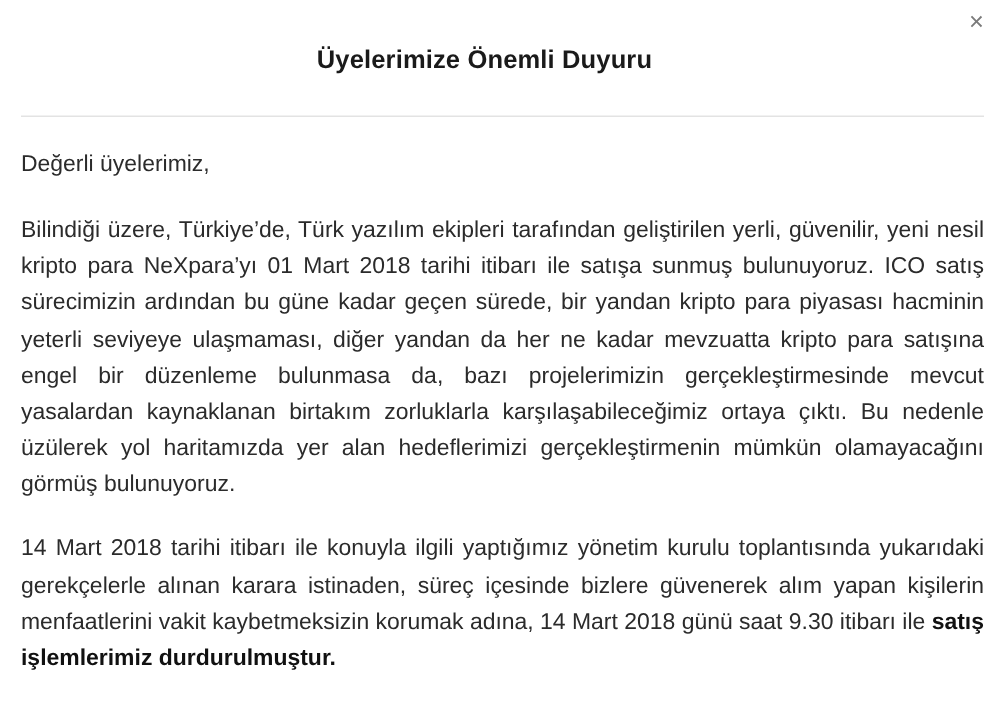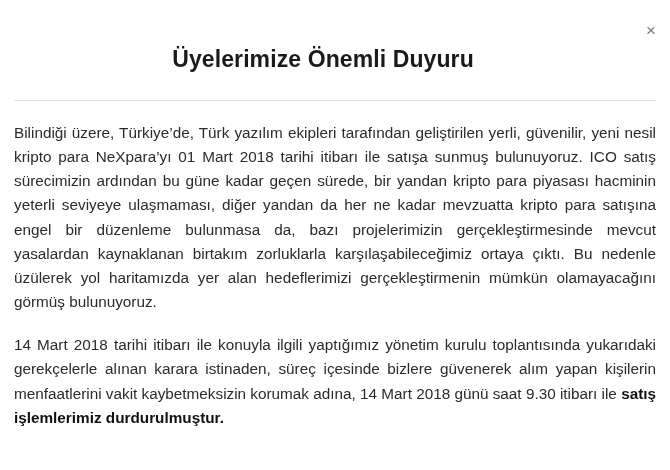--- a/index.html
+++ b/index.html
@@ -29,24 +29,24 @@
     line-height: 1;
     color: #7a7a7a;
     cursor: pointer;
     font-family: "Liberation Sans", sans-serif;
     background: none;
     border: none;
     padding: 2px 4px;
   }
   .title {
     text-align: center;
-    font-size: 23px;
+    font-size: 17px;
     font-weight: bold;
     color: #1a1a1a;
-    margin: 16px;
+    margin: 0;
     padding: 30px 40px 0 16px;
     letter-spacing: 0.1px;
   }
   .divider {
     border: none;
     border-top: 1px solid #e3e3e3;
     margin: 27px 14px 0 14px;
   }
   .content {
     padding: 20px 14px 0 14px;
@@ -77,19 +77,20 @@
 <div class="modal">
 
   <button class="close-btn">×</button>
 
   <h1 class="title">Üyelerimize Önemli Duyuru</h1>
 
   <hr class="divider">
 
   <div class="content">
 
+    <p class="greeting">Değerli üyelerimiz,</p>
 
     <p>Bilindiği üzere, Türkiye’de, Türk yazılım ekipleri tarafından geliştirilen yerli, güvenilir, yeni nesil kripto para NeXpara’yı 01 Mart 2018 tarihi itibarı ile satışa sunmuş bulunuyoruz. ICO satış sürecimizin ardından bu güne kadar geçen sürede, bir yandan kripto para piyasası hacminin yeterli seviyeye ulaşmaması, diğer yandan da her ne kadar mevzuatta kripto para satışına engel bir düzenleme bulunmasa da, bazı projelerimizin gerçekleştirmesinde mevcut yasalardan kaynaklanan birtakım zorluklarla karşılaşabileceğimiz ortaya çıktı. Bu nedenle üzülerek yol haritamızda yer alan hedeflerimizi gerçekleştirmenin mümkün olamayacağını görmüş bulunuyoruz.</p>
 
     <p class="last"><span>14 Mart 2018 tarihi itibarı ile konuyla ilgili yaptığımız yönetim kurulu toplantısında yukarıdaki gerekçelerle alınan karara istinaden, süreç içesinde bizlere güvenerek alım yapan kişilerin menfaatlerini vakit kaybetmeksizin korumak adına, 14 Mart 2018 günü saat 9.30 itibarı ile </span><span class="bold">satış işlemlerimiz durdurulmuştur.</span></p>
 
   </div>
 </div>
 
 </body></html>

